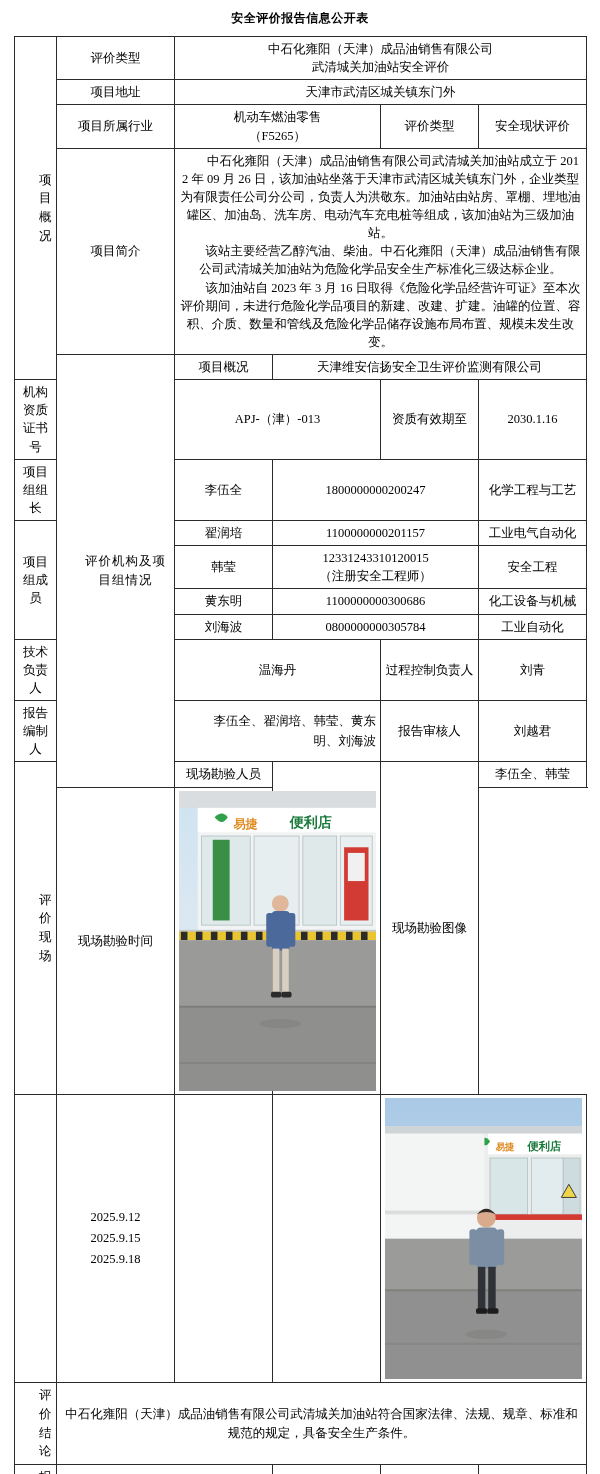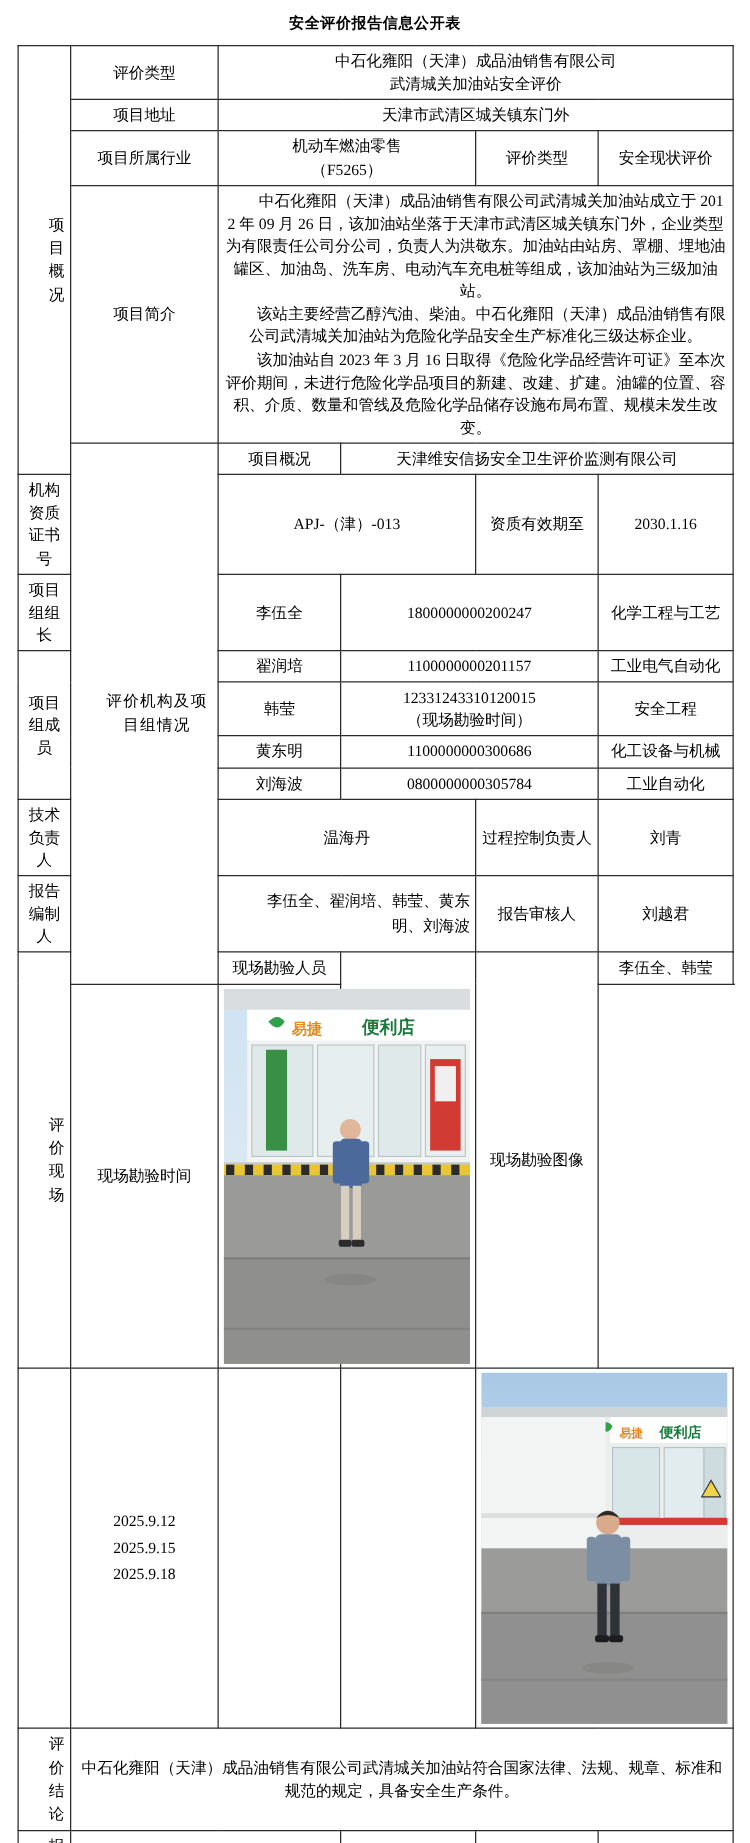--- a/index.html
+++ b/index.html
@@ -168,21 +168,21 @@
         <td class="label" rowspan="4">项目组成员</td>
         <td>翟润培</td>
         <td colspan="2" class="nowrap-num">1100000000201157</td>
         <td>工业电气自动化</td>
       </tr>
 
       <tr>
         <td>韩莹</td>
         <td colspan="2" class="two-line">
           <div class="nowrap-num">12331243310120015</div>
-          <div>（现场勘验时间）</div>
+          <div>（注册安全工程师）</div>
         </td>
         <td>安全工程</td>
       </tr>
 
       <tr>
         <td>黄东明</td>
         <td colspan="2" class="nowrap-num">1100000000300686</td>
         <td>化工设备与机械</td>
       </tr>
 

